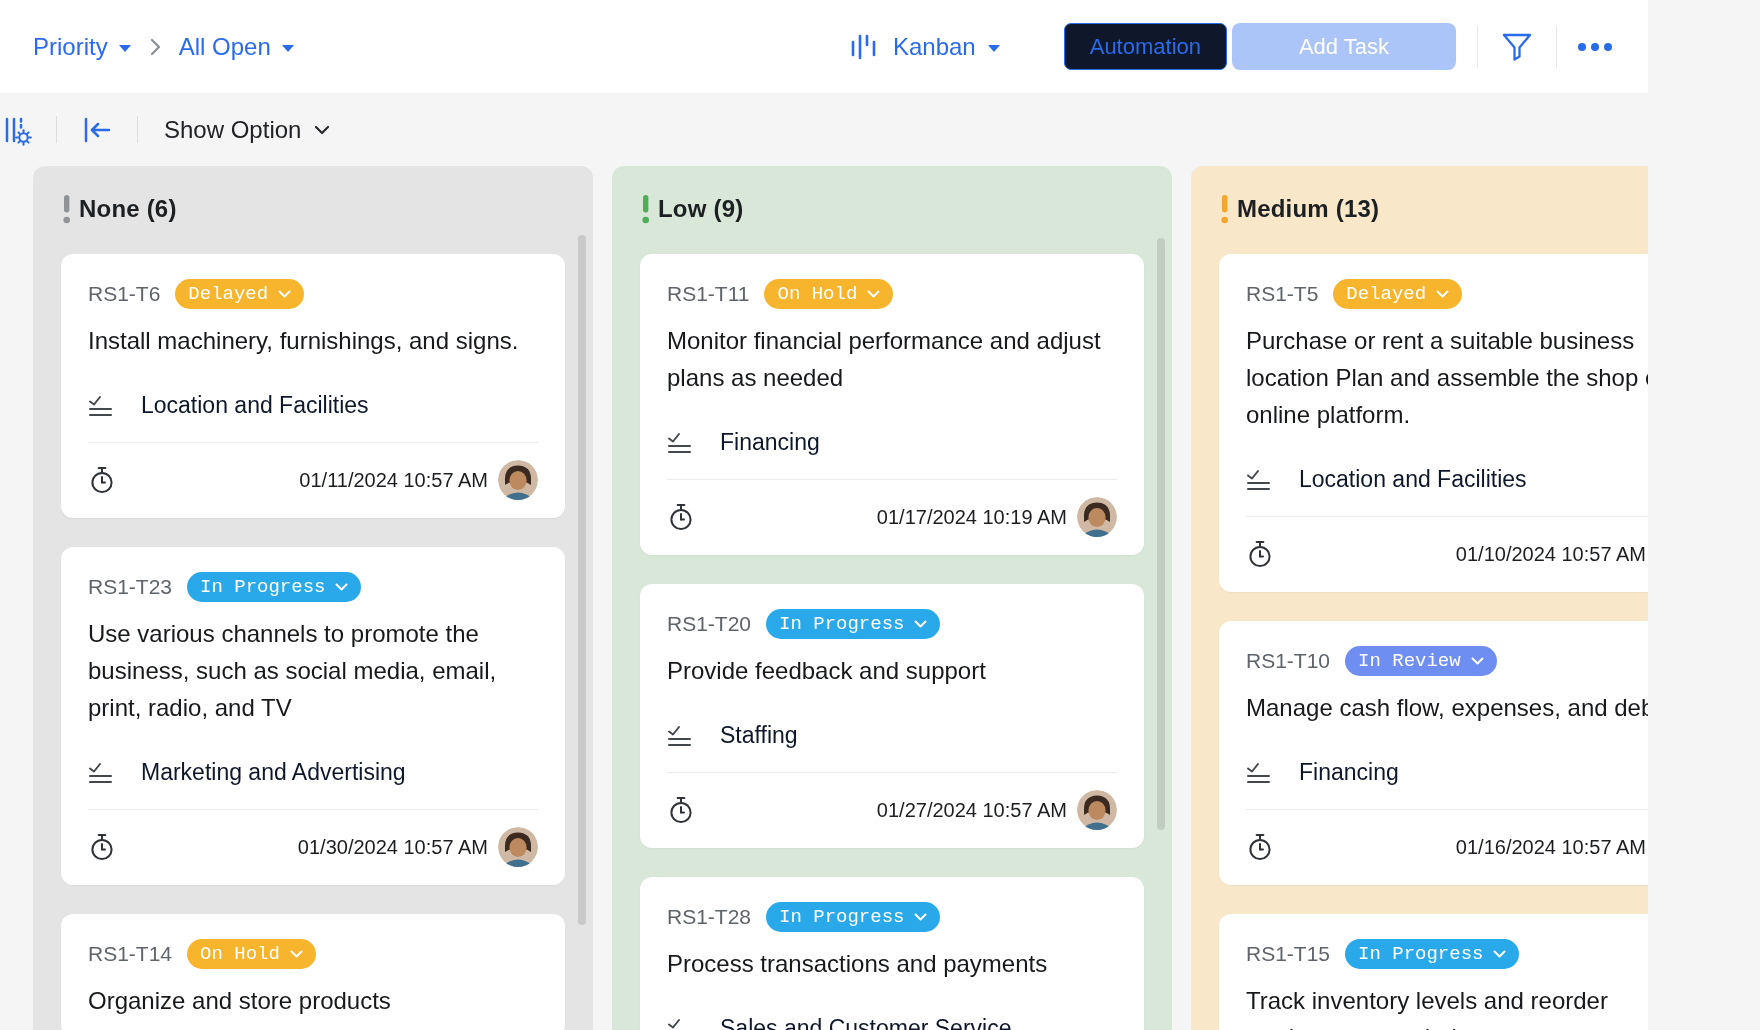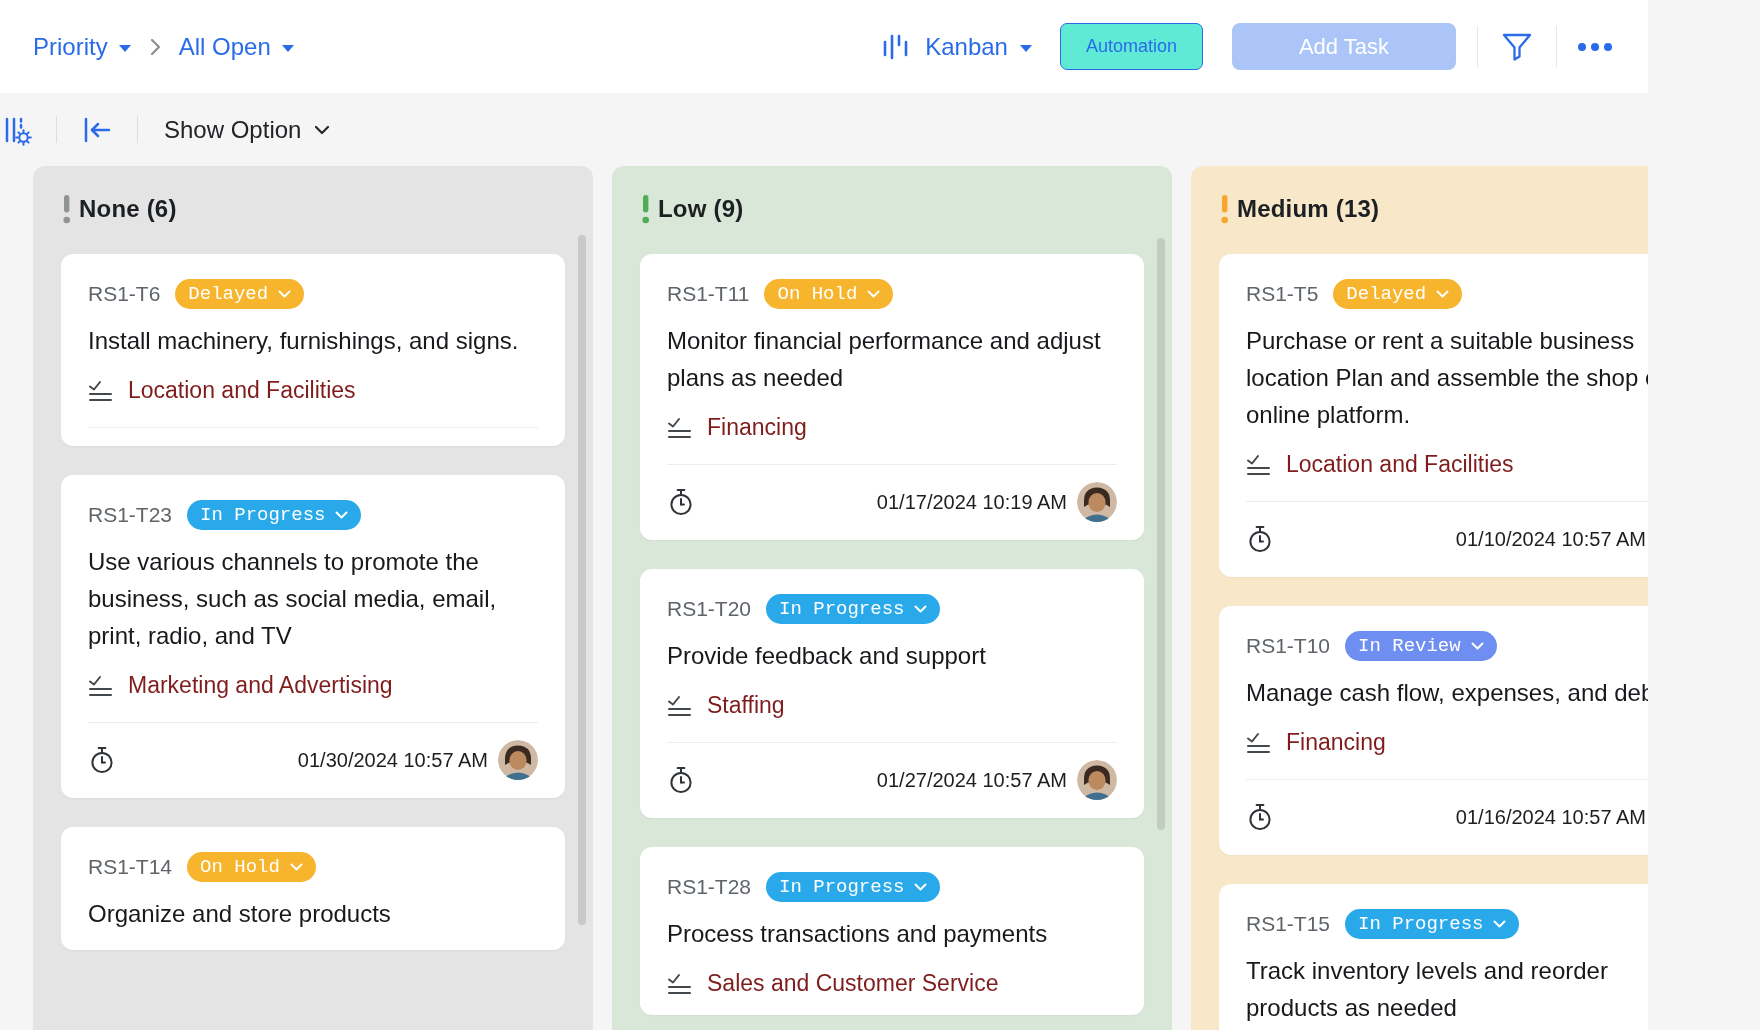--- a/index.html
+++ b/index.html
@@ -6,22 +6,22 @@
   body{font-family:"Liberation Sans", sans-serif; background:#f5f5f6; -webkit-font-smoothing:antialiased;}
   .stage{width:1648px;height:1030px;overflow:hidden;position:relative;background:#f5f5f6;}
 
   
   .topbar{height:93px;background:#ffffff;display:flex;align-items:center;padding:0 36px 0 33px;box-sizing:border-box;}
   .crumb{display:flex;align-items:center;gap:11px;color:#2a6be9;font-size:24px;cursor:pointer;}
   .tri{width:0;height:0;border-left:6px solid transparent;border-right:6px solid transparent;border-top:7px solid #2a6be9;margin-top:3px;}
   .crumb-sep{color:#8a8f94;font-size:22px;margin:0 18px;display:flex;align-items:center;}
   .topbar-right{margin-left:auto;display:flex;align-items:center;}
   .view-switch{display:flex;align-items:center;gap:12px;color:#2a6be9;font-size:24px;cursor:pointer;margin-right:28px;}
-  .btn-outline{height:47px;padding:0 25px;border:1.5px solid #2a6be9;border-radius:7px;background:#5eead4;color:#2a6be9;font-size:18px;display:flex;align-items:center;cursor:pointer;}
-  .btn-primary-light{height:47px;width:224px;margin-left:29px;border:none;border-radius:8px;background:#abc5f8;color:#ffffff;font-size:22px;display:flex;align-items:center;justify-content:center;cursor:pointer;}
+  .btn-outline{height:47px;padding:0 25px;border:1.5px solid #2a6be9;border-radius:7px;background:#0f172a;color:#2a6be9;font-size:22px;display:flex;align-items:center;cursor:pointer;margin-left:36px;}
+  .btn-primary-light{height:47px;width:224px;margin-left:5px;border:none;border-radius:8px;background:#abc5f8;color:#ffffff;font-size:22px;display:flex;align-items:center;justify-content:center;cursor:pointer;}
   .vdiv{width:1px;height:42px;background:#e8e8ea;margin:0 21px;}
   .icon-btn{display:flex;align-items:center;justify-content:center;cursor:pointer;}
   .dots{display:flex;gap:5px;align-items:center;}
   .dots span{width:8px;height:8px;border-radius:50%;background:#2a6be9;}
 
   
   .toolbar{height:73px;display:flex;align-items:center;background:#f5f5f6;}
   .tb-divider{width:1px;height:27px;background:#dddddf;margin:0 22px;}
   .show-option{display:flex;align-items:center;gap:13px;font-size:24px;color:#212327;cursor:pointer;margin-left:4px;}
 
@@ -30,21 +30,21 @@
   .column{width:560px;flex:0 0 560px;border-radius:12px;height:930px;box-sizing:border-box;padding:0 28px;position:relative;}
   .col-header{display:flex;align-items:center;gap:7px;padding-top:27px;height:32px;}
   .col-title{font-size:24px;font-weight:700;color:#1d2023;letter-spacing:.2px;}
   .col-scrollbar{position:absolute;right:7px;width:8px;border-radius:4px;}
 
   .card{background:#ffffff;border-radius:12px;padding:25px 27px 18px 27px;margin-top:29px;box-shadow:0 1px 2px rgba(0,0,0,.04);cursor:pointer;}
   .id-row{display:flex;align-items:center;gap:15px;}
   .task-key{font-size:21px;color:#5f646a;}
   .badge{display:inline-flex;align-items:center;gap:10px;height:30px;padding:0 13px;border-radius:16px;color:#fff;font-size:19px;cursor:pointer;font-family:Liberation Mono, monospace;}
   .task-title{font-size:24px;line-height:37px;color:#17191c;margin-top:13px;}
-  .tasklist-row{display:flex;align-items:center;gap:15px;margin-top:18px;font-size:23px;color:#7f1d1d;}
+  .tasklist-row{display:flex;align-items:center;gap:28px;margin-top:33px;font-size:23px;color:#0f172a;}
   .card-divider{border-top:1px solid #ececee;margin-top:23px;}
   .card-footer{display:flex;align-items:center;margin-top:17px;}
   .due{margin-left:auto;font-size:20px;color:#1c1e21;}
   .avatar{width:40px;height:40px;border-radius:50%;margin-left:10px;flex:0 0 40px;overflow:hidden;}
 </style>
 </head>
 <body>
 
 <div class="stage">
 
@@ -150,20 +150,38 @@
     <div class="task-title">Install machinery, furnishings, and signs.</div>
     <div class="tasklist-row">
       <svg width="25" height="24" viewBox="0 0 25 24">
         <path d="M2 7.5 L6 10.5 L12 3" fill="none" stroke="#43484d" stroke-width="2" stroke-linecap="round" stroke-linejoin="round"></path>
         <line x1="2" y1="15" x2="23" y2="15" stroke="#43484d" stroke-width="2" stroke-linecap="round"></line>
         <line x1="2" y1="21" x2="23" y2="21" stroke="#43484d" stroke-width="2" stroke-linecap="round"></line>
       </svg>
       <span>Location and Facilities</span>
     </div>
     <div class="card-divider"></div>
+    <div class="card-footer">
+      <svg width="28" height="30" viewBox="0 0 28 30">
+        <circle cx="14" cy="17.5" r="9.6" fill="none" stroke="#2f3338" stroke-width="2"></circle>
+        <line x1="14" y1="3" x2="14" y2="7.2" stroke="#2f3338" stroke-width="2" stroke-linecap="round"></line>
+        <line x1="10.6" y1="3" x2="17.4" y2="3" stroke="#2f3338" stroke-width="2" stroke-linecap="round"></line>
+        <line x1="14" y1="17.5" x2="14" y2="12" stroke="#2f3338" stroke-width="2" stroke-linecap="round"></line>
+        <line x1="14" y1="17.5" x2="17" y2="17.5" stroke="#2f3338" stroke-width="2" stroke-linecap="round"></line>
+      </svg>
+      <span class="due">01/11/2024 10:57 AM</span>
+      <span class="avatar">
+        <svg width="40" height="40" viewBox="0 0 40 40">
+          <circle cx="20" cy="20" r="20" fill="#cfb9a4"></circle>
+          <path d="M7 21 Q6 6 20 5.5 Q34 6 33 21 L33 25 Q20 16 7 25 Z" fill="#3b2a20"></path>
+          <ellipse cx="20" cy="20.5" rx="8.6" ry="9.6" fill="#bd8a60"></ellipse>
+          <path d="M3 40 Q20 25 37 40 Z" fill="#41708f"></path>
+        </svg>
+      </span>
+    </div>
   </div>
           <div class="card">
     <div class="id-row">
       <span class="task-key">RS1-T23</span>
       <span class="badge" style="background: rgb(41, 169, 233);">
         <span>In Progress</span>
         <svg width="13" height="9" viewBox="0 0 13 9">
                   <path d="M1.5 1.5 L6.5 6.5 L11.5 1.5" fill="none" stroke="#ffffff" stroke-width="2" stroke-linecap="round" stroke-linejoin="round"></path>
                 </svg>
       </span>

